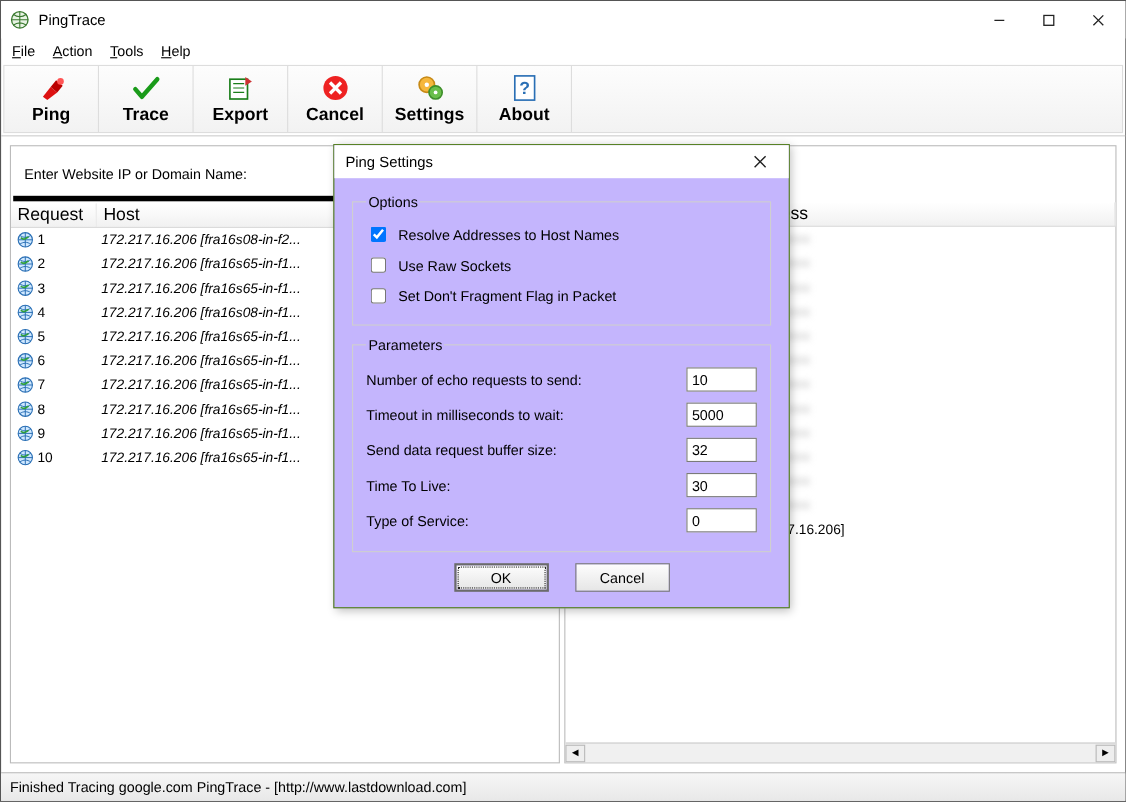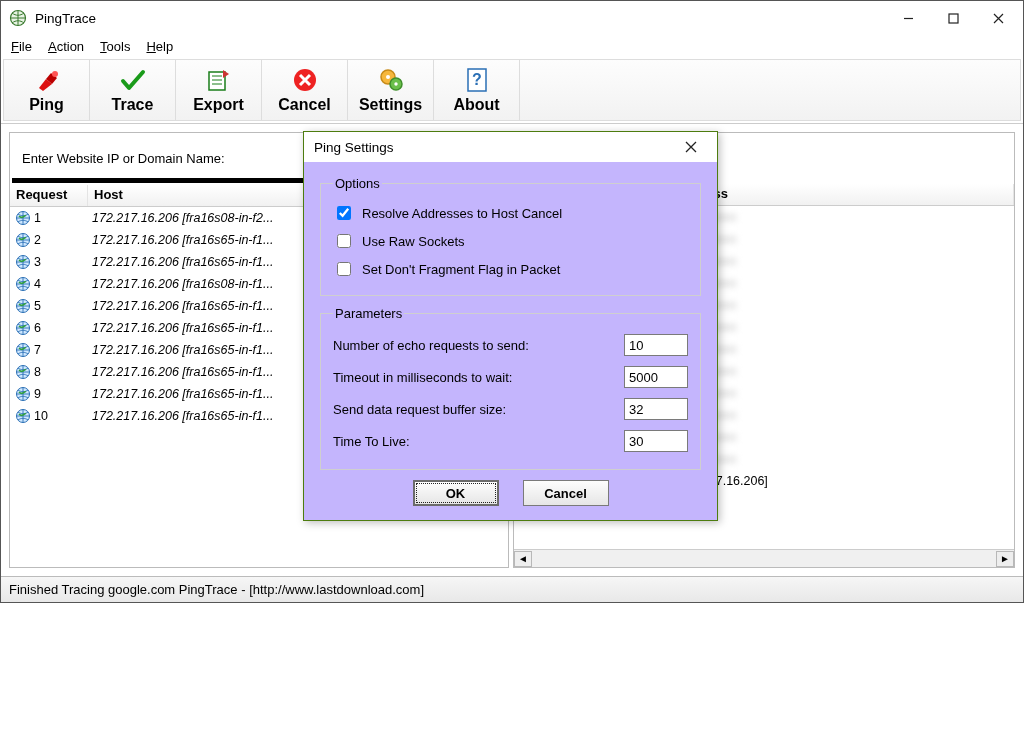--- a/index.html
+++ b/index.html
@@ -1,17 +1,17 @@
 <!DOCTYPE html>
 <html><head>
 <meta charset="utf-8">
 <style>
   * { box-sizing: border-box; }
   html, body { margin:0; padding:0; width:1024px; height:729px; font-family:"Segoe UI", Tahoma, sans-serif; font-size:12.5px; color:#000; background:#fff; overflow:hidden; }
-  .window { width:1024px; height:603px; border:1px solid #555; background:#fff; display:flex; flex-direction:column; position:relative; }
+  .window { width:1024px; height:729px; border:1px solid #555; background:#fff; display:flex; flex-direction:column; position:relative; }
   
   .titlebar { height:34px; display:flex; align-items:center; padding:0 2px 0 8px; background:#fff; }
   .titlebar .appicon { width:18px; height:18px; margin-right:8px; position:relative; }
   .titlebar .appicon svg { width:18px; height:18px; }
   .titlebar .title { flex:1; font-size:13.5px; }
   .titlebar .winbtn { width:45px; height:30px; display:flex; align-items:center; justify-content:center; }
   .titlebar .winbtn svg { width:11px; height:11px; }
   
   .menubar { height:22px; display:flex; align-items:center; padding:0 4px; gap:4px; font-size:13px; }
   .menubar .menuitem { padding:2px 6px; }
@@ -23,21 +23,21 @@
   .tbtn .ico { width:28px; height:28px; display:flex; align-items:center; justify-content:center; }
   .tbtn .lbl { font-size:16px; font-weight:bold; }
   
   .mainarea { flex:1; padding:8px; display:flex; gap:4px; position:relative; overflow:hidden; }
   .panel-left, .panel-right { border:1px solid #bbb; background:#fff; display:flex; flex-direction:column; }
   .panel-left { width:500px; }
   .panel-right { flex:1; }
   .inputrow { padding:16px 10px 12px; border-bottom:5px solid #000000; margin:2px; }
   .inputrow-label { font-size:13px; }
   .gridhead { display:flex; background:#fff; border-bottom:1px solid #ccc; height:22px; }
-  .gridhead div { border-right:1px solid #e4e4e4; padding:2px 6px; font-size:13px; background:linear-gradient(#fff,#f1f1f1);font-weight:bold; }
+  .gridhead div { border-right:1px solid #e4e4e4; padding:2px 6px; font-size:16px; background:linear-gradient(#fff,#f1f1f1); }
   .gridbody { flex:1; overflow:auto; }
   .row { display:flex; height:22px; align-items:center; }
   .row .ico { width:16px; height:16px; margin:0 3px; }
   .cell-req { width:78px; display:flex; align-items:center; padding-left:2px; }
   .cell-host { flex:1; padding:0 4px; white-space:nowrap; overflow:hidden; text-overflow:ellipsis;font-style:italic; }
   .rcell-dots { width:26px; padding:0 4px;}
   .rcell-name { width:130px; padding:0 4px; white-space:nowrap; overflow:hidden; text-overflow:ellipsis; }
   .rcell-addr { flex:1; padding:0 4px; white-space:nowrap; overflow:hidden; }
   .rcell-addr.blur { filter:blur(3px); color:#bdbdbd; }
   .hscroll { height:18px; border-top:1px solid #ccc; display:flex; align-items:center; background:#f0f0f0; }
@@ -52,21 +52,21 @@
   .dialog .dhead .dclose { width:40px; height:24px; display:flex; align-items:center; justify-content:center; }
   .dialog .dbody { padding:8px 16px 14px; }
   fieldset { border:1px solid #cfcfcf; margin:6px 0 10px; padding:8px 12px 12px; }
   legend { font-size:13px; padding:0 2px; }
   .chkrow { display:flex; align-items:center; height:28px; gap:8px; font-size:13px; }
   .chkrow input { width:14px; height:14px; }
   .paramrow { display:flex; align-items:center; height:32px; }
   .paramrow .plabel { flex:1; font-size:13px; }
   .paramrow input { width:64px; height:22px; border:1px solid #7a7a7a; padding:1px 4px; font-size:13px; background:#fff; }
   .dlgbtns { display:flex; justify-content:center; gap:24px; margin-top:10px; }
-  .dlgbtns button { width:86px; height:26px; border:1px solid #7a7a7a; background:linear-gradient(#fdfdfd,#e6e6e6); font-size:13px;font-weight:bold; }
+  .dlgbtns button { width:86px; height:26px; border:1px solid #7a7a7a; background:linear-gradient(#fdfdfd,#e6e6e6); font-size:13px; }
   .dlgbtns button.default { outline:1px dotted #222; outline-offset:-4px; border:2px solid #6b6b6b; }
   
   .globe svg{ width:16px; height:16px; }
 </style>
 </head>
 <body>
 
 <div class="window">
 
   <div class="titlebar">
@@ -382,21 +382,21 @@
             <path d="M1 1l10 10M11 1L1 11" stroke="#222" stroke-width="1.3"></path>
           </svg>
         </span>
     </div>
     <div class="dbody">
 
       <fieldset>
         <legend>Options</legend>
         <label class="chkrow">
           <input type="checkbox" id="chk-resolve" checked="" style="">
-          <span>Resolve Addresses to Host Cancel</span>
+          <span>Resolve Addresses to Host Names</span>
         </label>
         <label class="chkrow">
           <input type="checkbox" id="chk-raw" style="">
           <span>Use Raw Sockets</span>
         </label>
         <label class="chkrow">
           <input type="checkbox" id="chk-fragment" style="">
           <span>Set Don't Fragment Flag in Packet</span>
         </label>
       </fieldset>
@@ -412,20 +412,24 @@
           <input type="text" value="5000" style="">
         </div>
         <div class="paramrow">
           <span class="plabel">Send data request buffer size:</span>
           <input type="text" value="32" style="">
         </div>
         <div class="paramrow">
           <span class="plabel">Time To Live:</span>
           <input type="text" value="30" style="">
         </div>
+        <div class="paramrow">
+          <span class="plabel">Type of Service:</span>
+          <input type="text" value="0" style="">
+        </div>
       </fieldset>
 
       <div class="dlgbtns">
         <button class="default">OK</button>
         <button>Cancel</button>
       </div>
     </div>
   </div>
 
 </div>

